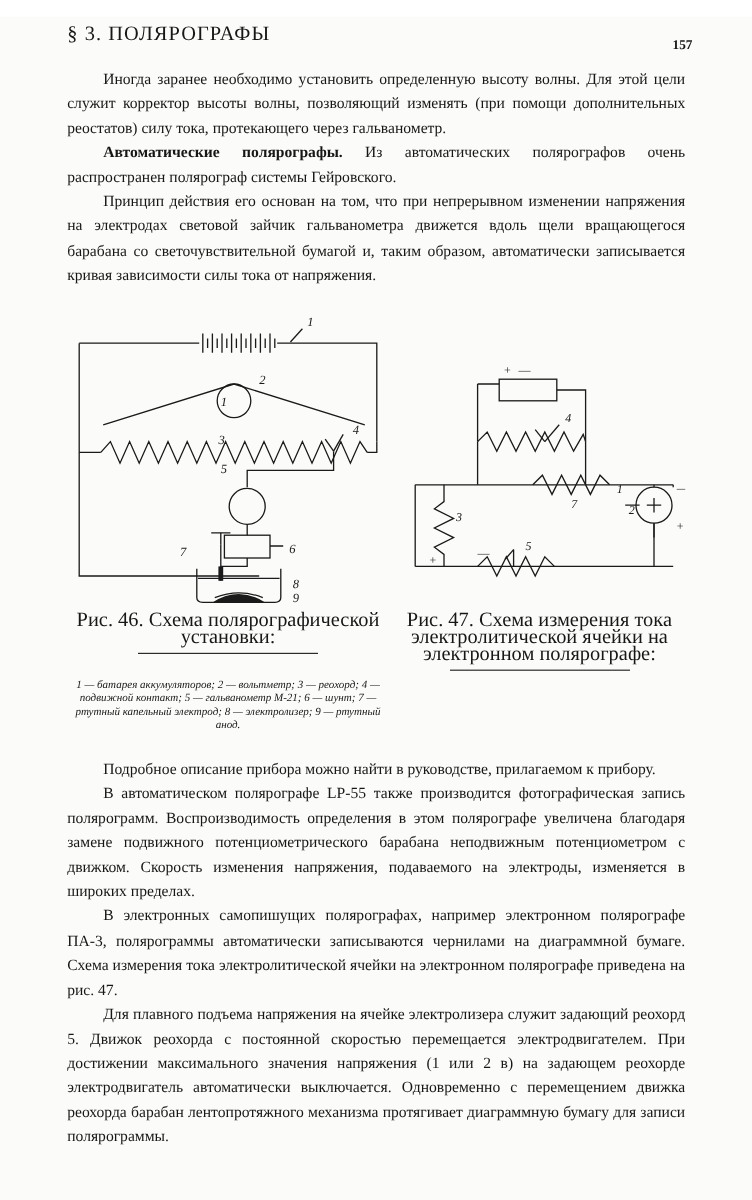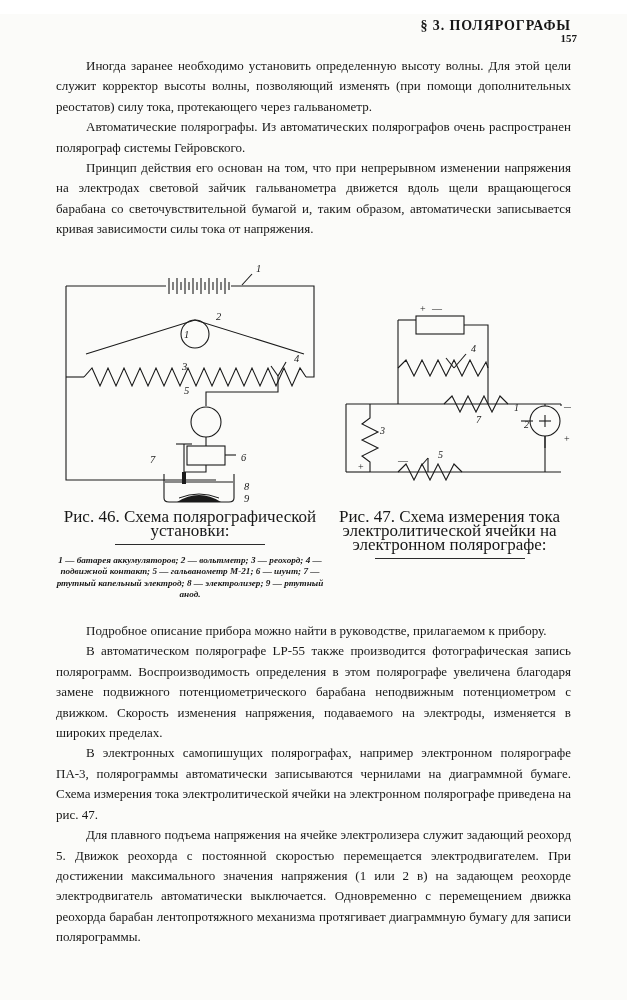--- a/index.html
+++ b/index.html
@@ -23,44 +23,44 @@
     box-sizing: border-box;
     padding: 0 56px;
   }
   
   .header {
     position: relative;
     height: 34px;
     margin-top: 14px;
   }
   .header-title {
-    text-align: right;
-    font-size: 14px;
+    text-align: left;
+    font-size: 17px;
     letter-spacing: 0.9px;
-    font-weight: 700;
+    font-weight: 400;
     text-transform: uppercase;
     padding-top: 4px;
   }
   .header-page {
     position: absolute;
     right: -6px;
     top: 18px;
     font-size: 11px;
     font-weight: bold;
   }
   
   p.para {
     margin: 0 0 0px 0;
     font-size: 13px;
     line-height: 20.4px;
     text-align: justify;
     text-indent: 30px;
     hyphens: manual;
   }
-  .bold-lead { font-weight: normal; }
+  .bold-lead { font-weight: bold; }
   .text-block { margin-top: 8px; }
   
   .figures {
     margin-top: 18px;
     display: flex;
     justify-content: space-between;
     align-items: flex-start;
   }
   .fig {
     position: relative;
@@ -70,23 +70,22 @@
   .caption {
     font-size: 17px;
     line-height: 14px;
     text-align: center;
     margin-top: 6px;
   }
   .legend {
     font-size: 9.2px;
     line-height: 11.6px;
     text-align: center;
-    margin-top: 10px;
+    margin-top: 20px;
     font-style: italic;
-    font-weight: bold;
   }
   .rule {
     border: none;
     border-top: 1px solid #2b2b2b;
     width: 150px;
     margin: 6px auto 4px auto;
   }
   svg { display: block; }
   .lower-text { margin-top: 20px; }
 </style>

